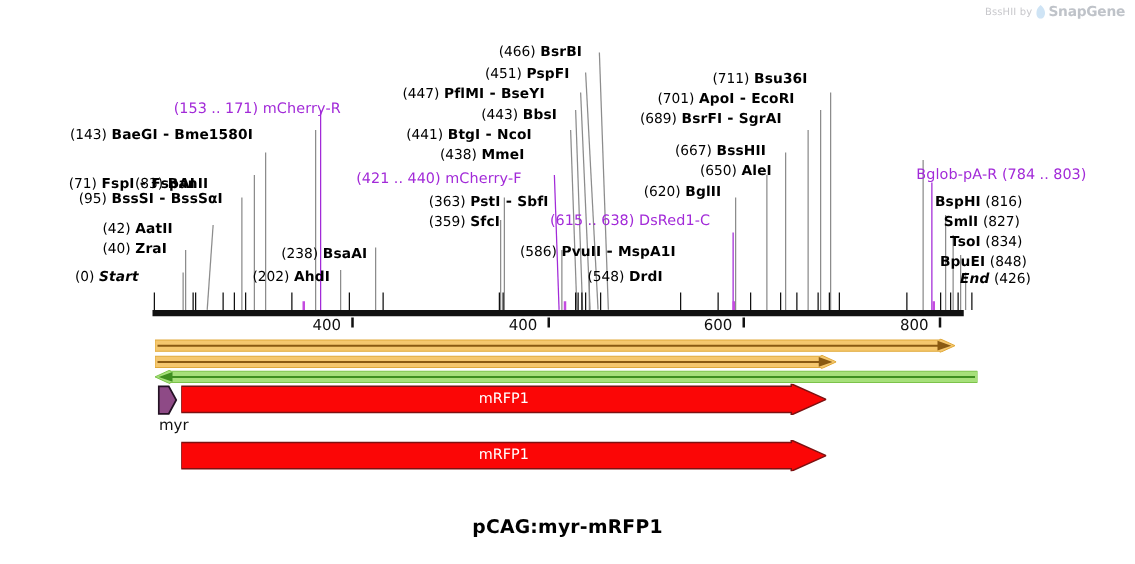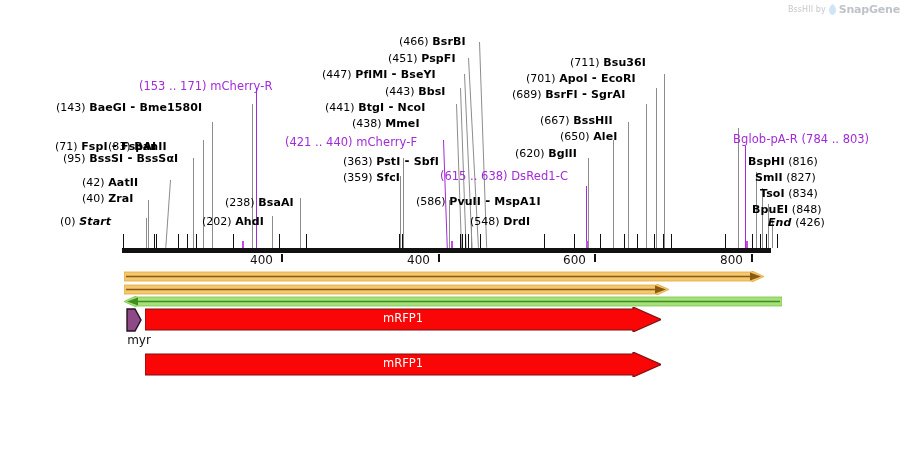--- a/index.html
+++ b/index.html
@@ -472,14 +472,15 @@
   </div>
   <div class="feat-label" style="left:145px; top:313px; width:516px; text-align:center;">mRFP1</div>
 
   <div class="feat" style="left:145px; top:352px;">
     <svg width="516" height="25" viewBox="0 0 516 25">
       <path d="M0 2 H488 V0 L516 12.5 L488 25 V23 H0 Z" fill="#fb0606" stroke="#7d1111" stroke-width="1.2"></path>
     </svg>
   </div>
   <div class="feat-label" style="left:145px; top:358px; width:516px; text-align:center;">mRFP1</div>
 
+  <div class="title" style="top:412px;">pCAG:myr-mRFP1</div>
 
 </div>
 
 </body></html>

